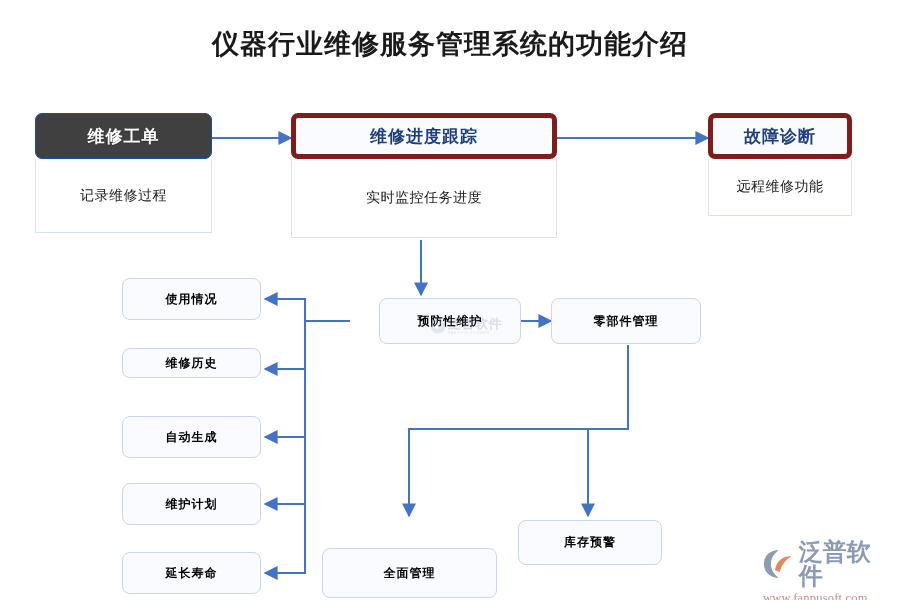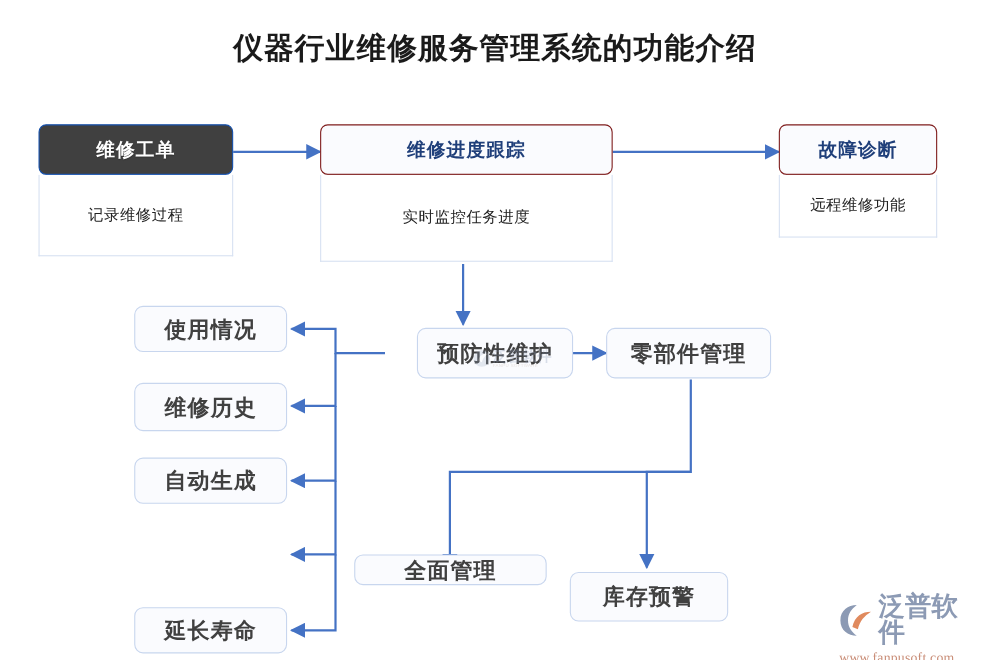--- a/index.html
+++ b/index.html
@@ -62,21 +62,21 @@
   }
   .card-head.filled {
     background: #404040;
     color: #ffffff;
     border: 1px solid #1450AD;
     text-shadow: 0 1px 1px rgba(0,0,0,0.25);
   }
   .card-head.plain {
     background: #fafbfe;
     color: #1f3f7a;
-    border: 1px solid #7f1d1d;
+    border: 5px solid #7f1d1d;
   }
   .card-body {
     box-sizing: border-box;
     border: 1px solid #d7e1f2;
     border-top: none;
     background: #ffffff;
     display: flex;
     align-items: center;
     justify-content: center;
     color: #222222;
@@ -88,23 +88,23 @@
   
   .node {
     position: absolute;
     box-sizing: border-box;
     background: #fafbfe;
     border: 1px solid #c8d6ee;
     border-radius: 8px;
     display: flex;
     align-items: center;
     justify-content: center;
-    font-size: 20px;
-    font-weight: bold;
-    color: #404040;
+    font-size: 12px;
+    font-weight: bold;
+    color: #000000;
     letter-spacing: 1px;
     font-family: "Liberation Serif", "DejaVu Serif", serif;
   }
 
   
   .wm-center {
     position: absolute;
     left: 428px;
     top: 310px;
     width: 96px;
@@ -209,28 +209,29 @@
     <div class="card-head plain">故障诊断</div>
     <div class="card-body" style="height:57px;text-align:center;">远程维修功能</div>
   </div>
 
   <div class="node" style="left:350px; top:298px; width:142px; height:46px;margin-left:29px;">预防性维护</div>
 
   <div class="node" style="left:551px; top:298px; width:150px; height:46px;">零部件管理</div>
 
   <div class="node" style="left:122px; top:278px; width:139px; height:42px;">使用情况</div>
 
-  <div class="node" style="left:122px; top:348px; width:139px; height:44px;">维修历史</div>
+  <div class="node" style="left:122px; top:348px; width:139px; height:30px;">维修历史</div>
 
   <div class="node" style="left:122px; top:416px; width:139px; height:42px;">自动生成</div>
 
+  <div class="node" style="left:122px; top:483px; width:139px; height:42px;">维护计划</div>
 
   <div class="node" style="left:122px; top:552px; width:139px; height:42px;">延长寿命</div>
 
-  <div class="node" style="left:322px; top:504px; width:175px; height:28px;">全面管理</div>
+  <div class="node" style="left:322px; top:548px; width:175px; height:50px;">全面管理</div>
 
   <div class="node" style="left:518px; top:520px; width:144px; height:45px;">库存预警</div>
 
   <div class="wm-center">
     <svg width="20" height="20" viewBox="0 0 24 24">
       <path d="M3 12 A9 9 0 0 1 21 12 A9 9 0 0 1 3 12 Z" fill="#9aa8c0" opacity="0.8"></path>
       <path d="M8 14 C10 7, 16 6, 19 7 C15 9, 13 12, 12 16 Z" fill="#ffffff"></path>
     </svg>
     <div style="display:flex; flex-direction:column;">
       <span class="wm-txt">泛普软件</span>

